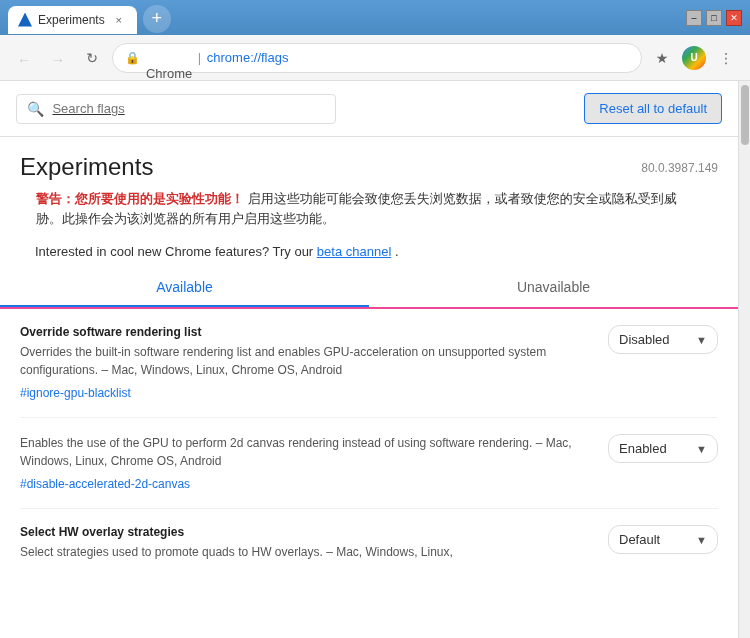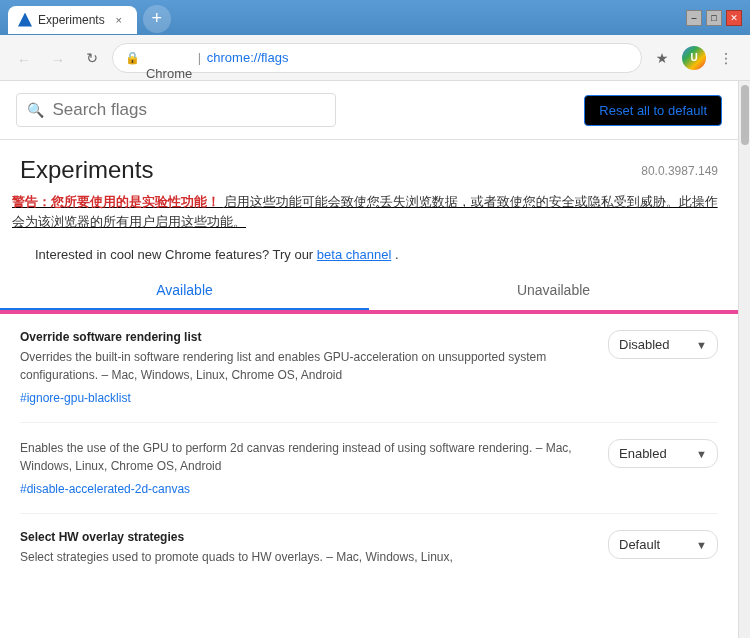--- a/index.html
+++ b/index.html
@@ -200,27 +200,28 @@
       border-radius: 4px;
       padding: 6px 10px;
       width: 320px;
       gap: 8px;
       background: #fff;
     }
     .search-icon { color: #999; font-size: 14px; }
     .search-input {
       border: none;
       outline: none;
-      font-size: 17px;
+      font-size: 13px;
       color: #333;
       width: 100%;
+      text-decoration: underline;
     }
     .reset-btn {
       border: 1px solid #1a73e8;
-      background: #000000;
+      background: #e5e5e5;
       color: #1a73e8;
       border-radius: 4px;
       padding: 7px 14px;
       font-size: 13px;
       cursor: pointer;
       text-align: right;
     }
 
     
     .experiments-header {
@@ -235,22 +236,21 @@
       color: #222;
     }
     .version-text {
       font-size: 12px;
       color: #888;
       margin-top: 8px;
     }
 
     
     .warning-box {
-      padding: 4px 12px 10px;
-      text-decoration: underline;
+      padding: 4px 36px 10px;
     }
     .warning-text {
       font-size: 13px;
       line-height: 1.5;
       color: #333;
     }
     .warning-red {
       color: #d32f2f;
       font-weight: bold;
     }
@@ -261,21 +261,21 @@
     }
     .beta-link {
       color: #1a73e8;
       text-decoration: underline;
       cursor: pointer;
     }
 
     
     .tabs-bar {
       display: flex;
-      border-bottom: 4px solid #ec4899;
+      border-bottom: 2px solid #ec4899;
       margin: 0 0 0 0;
     }
     .tab-item {
       flex: 1;
       text-align: center;
       padding: 10px 0;
       font-size: 14px;
       cursor: pointer;
       color: #666;
     }

